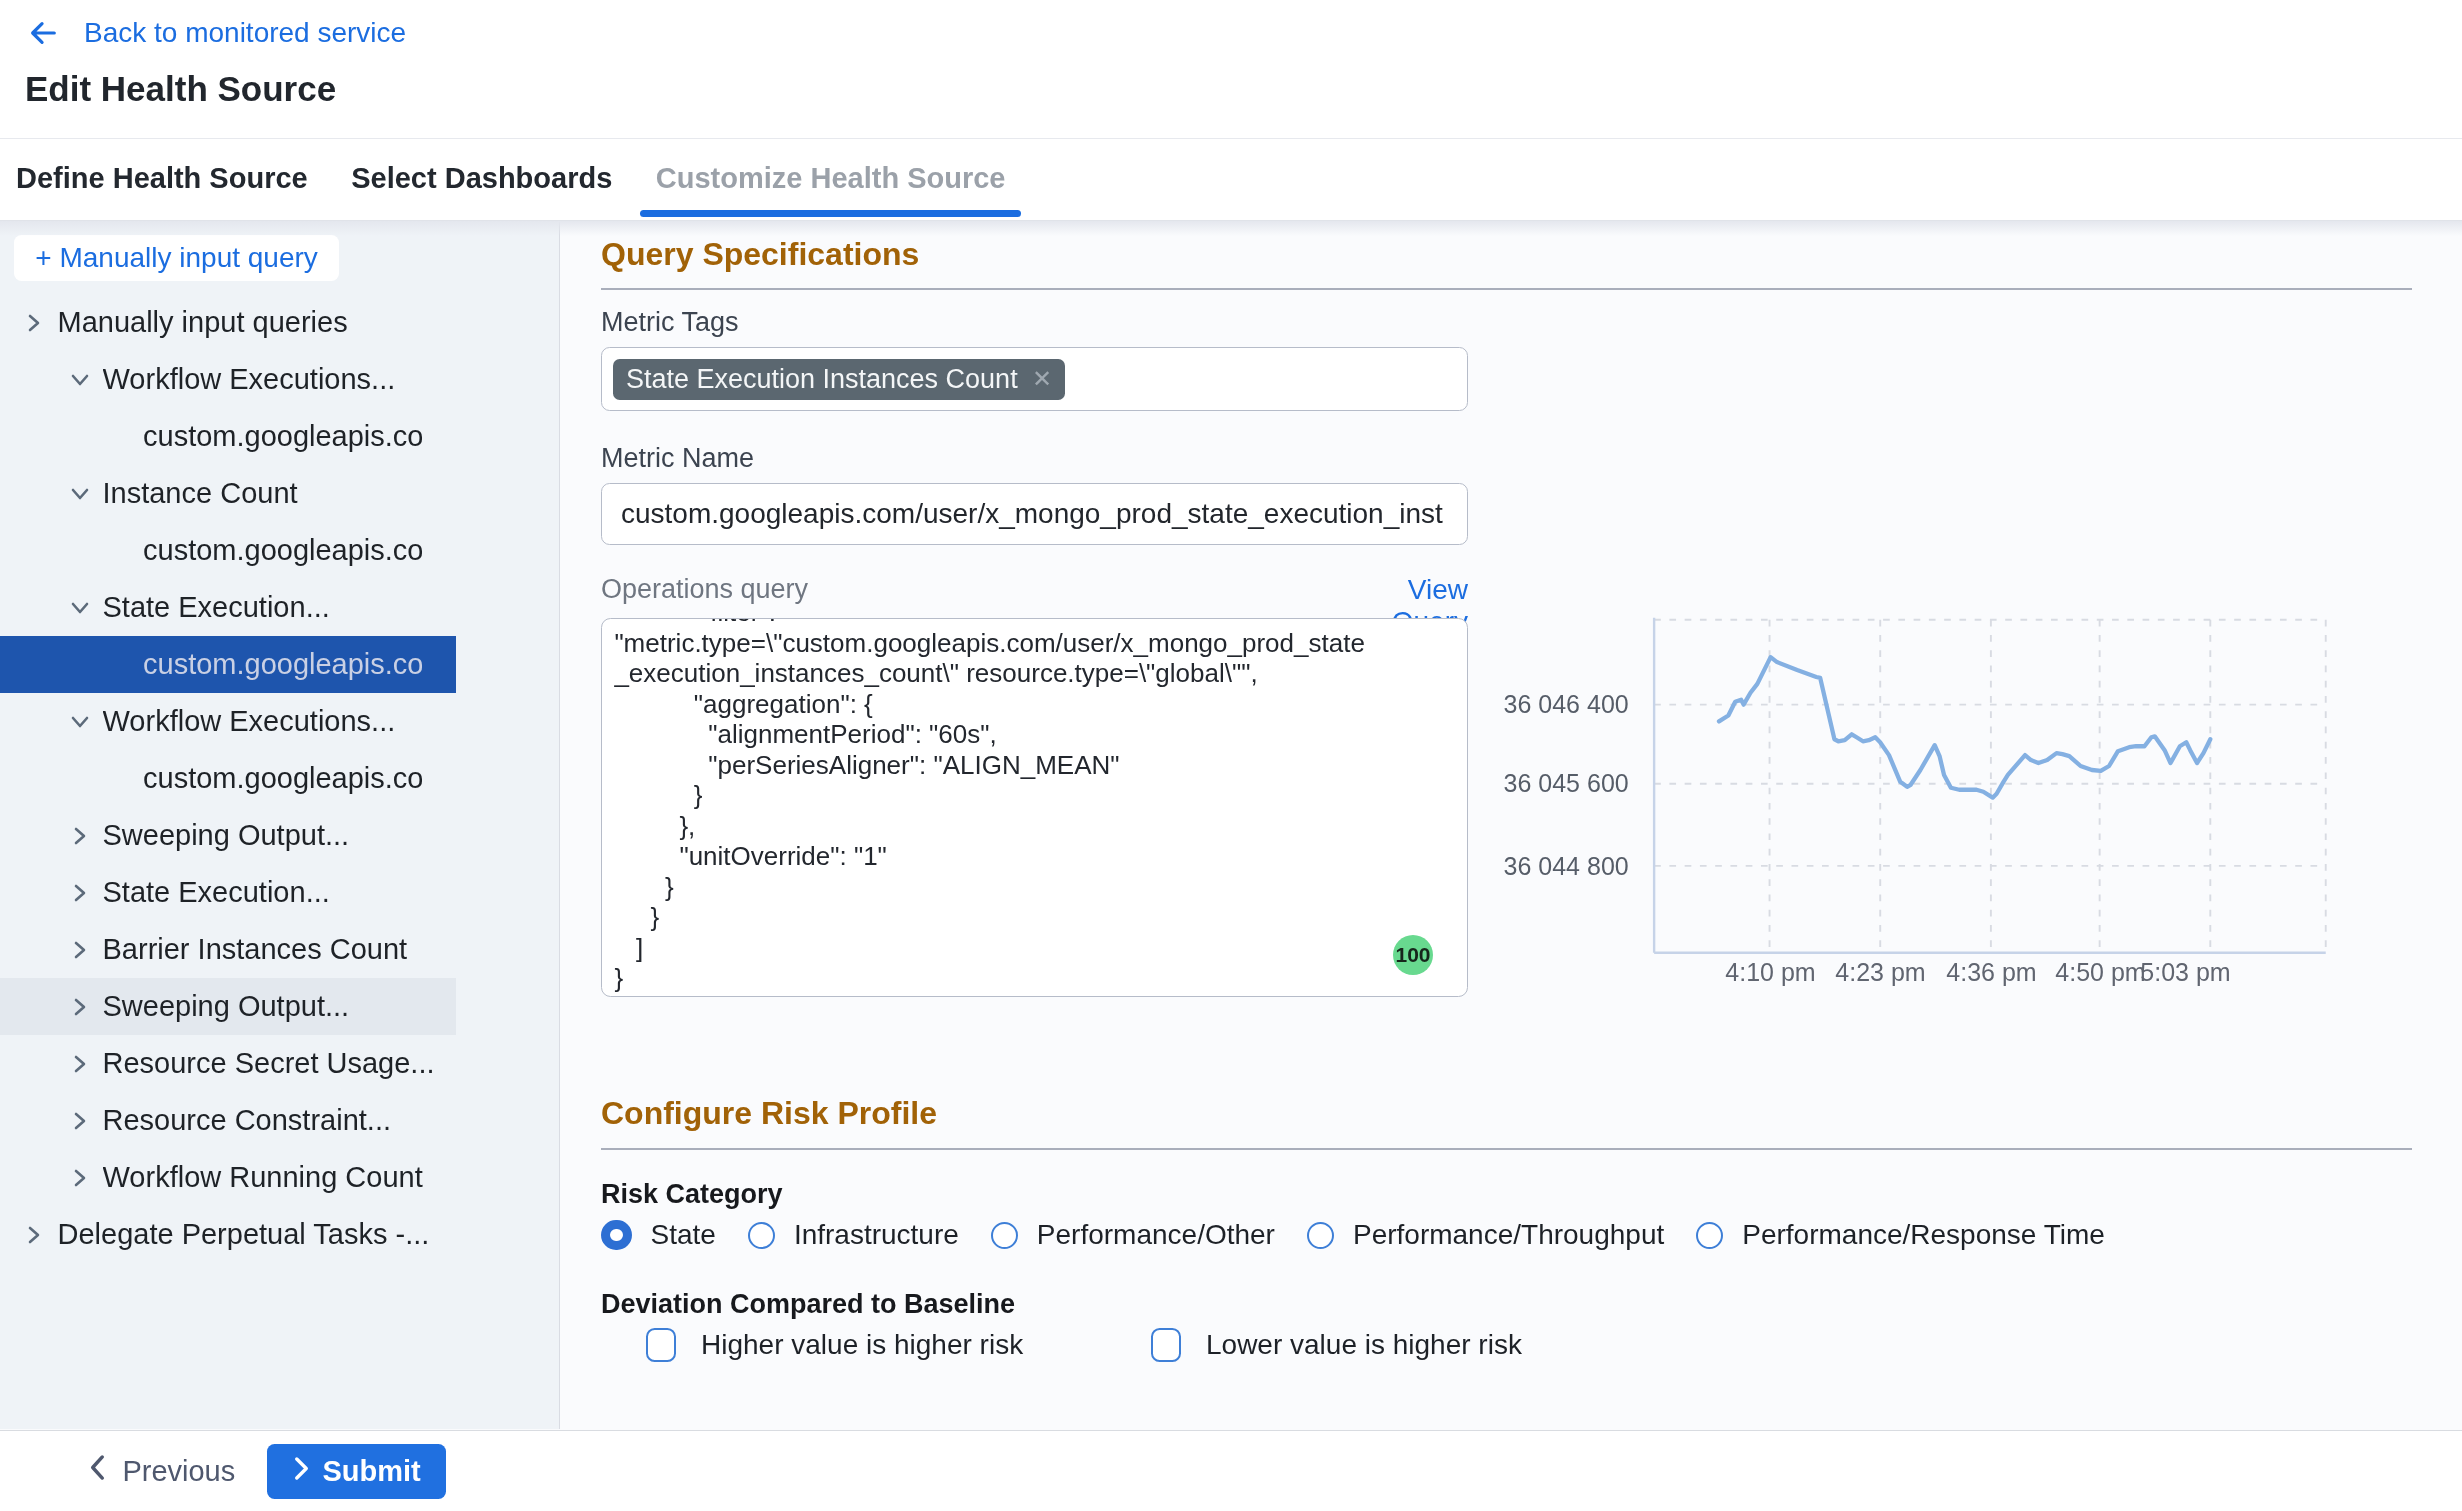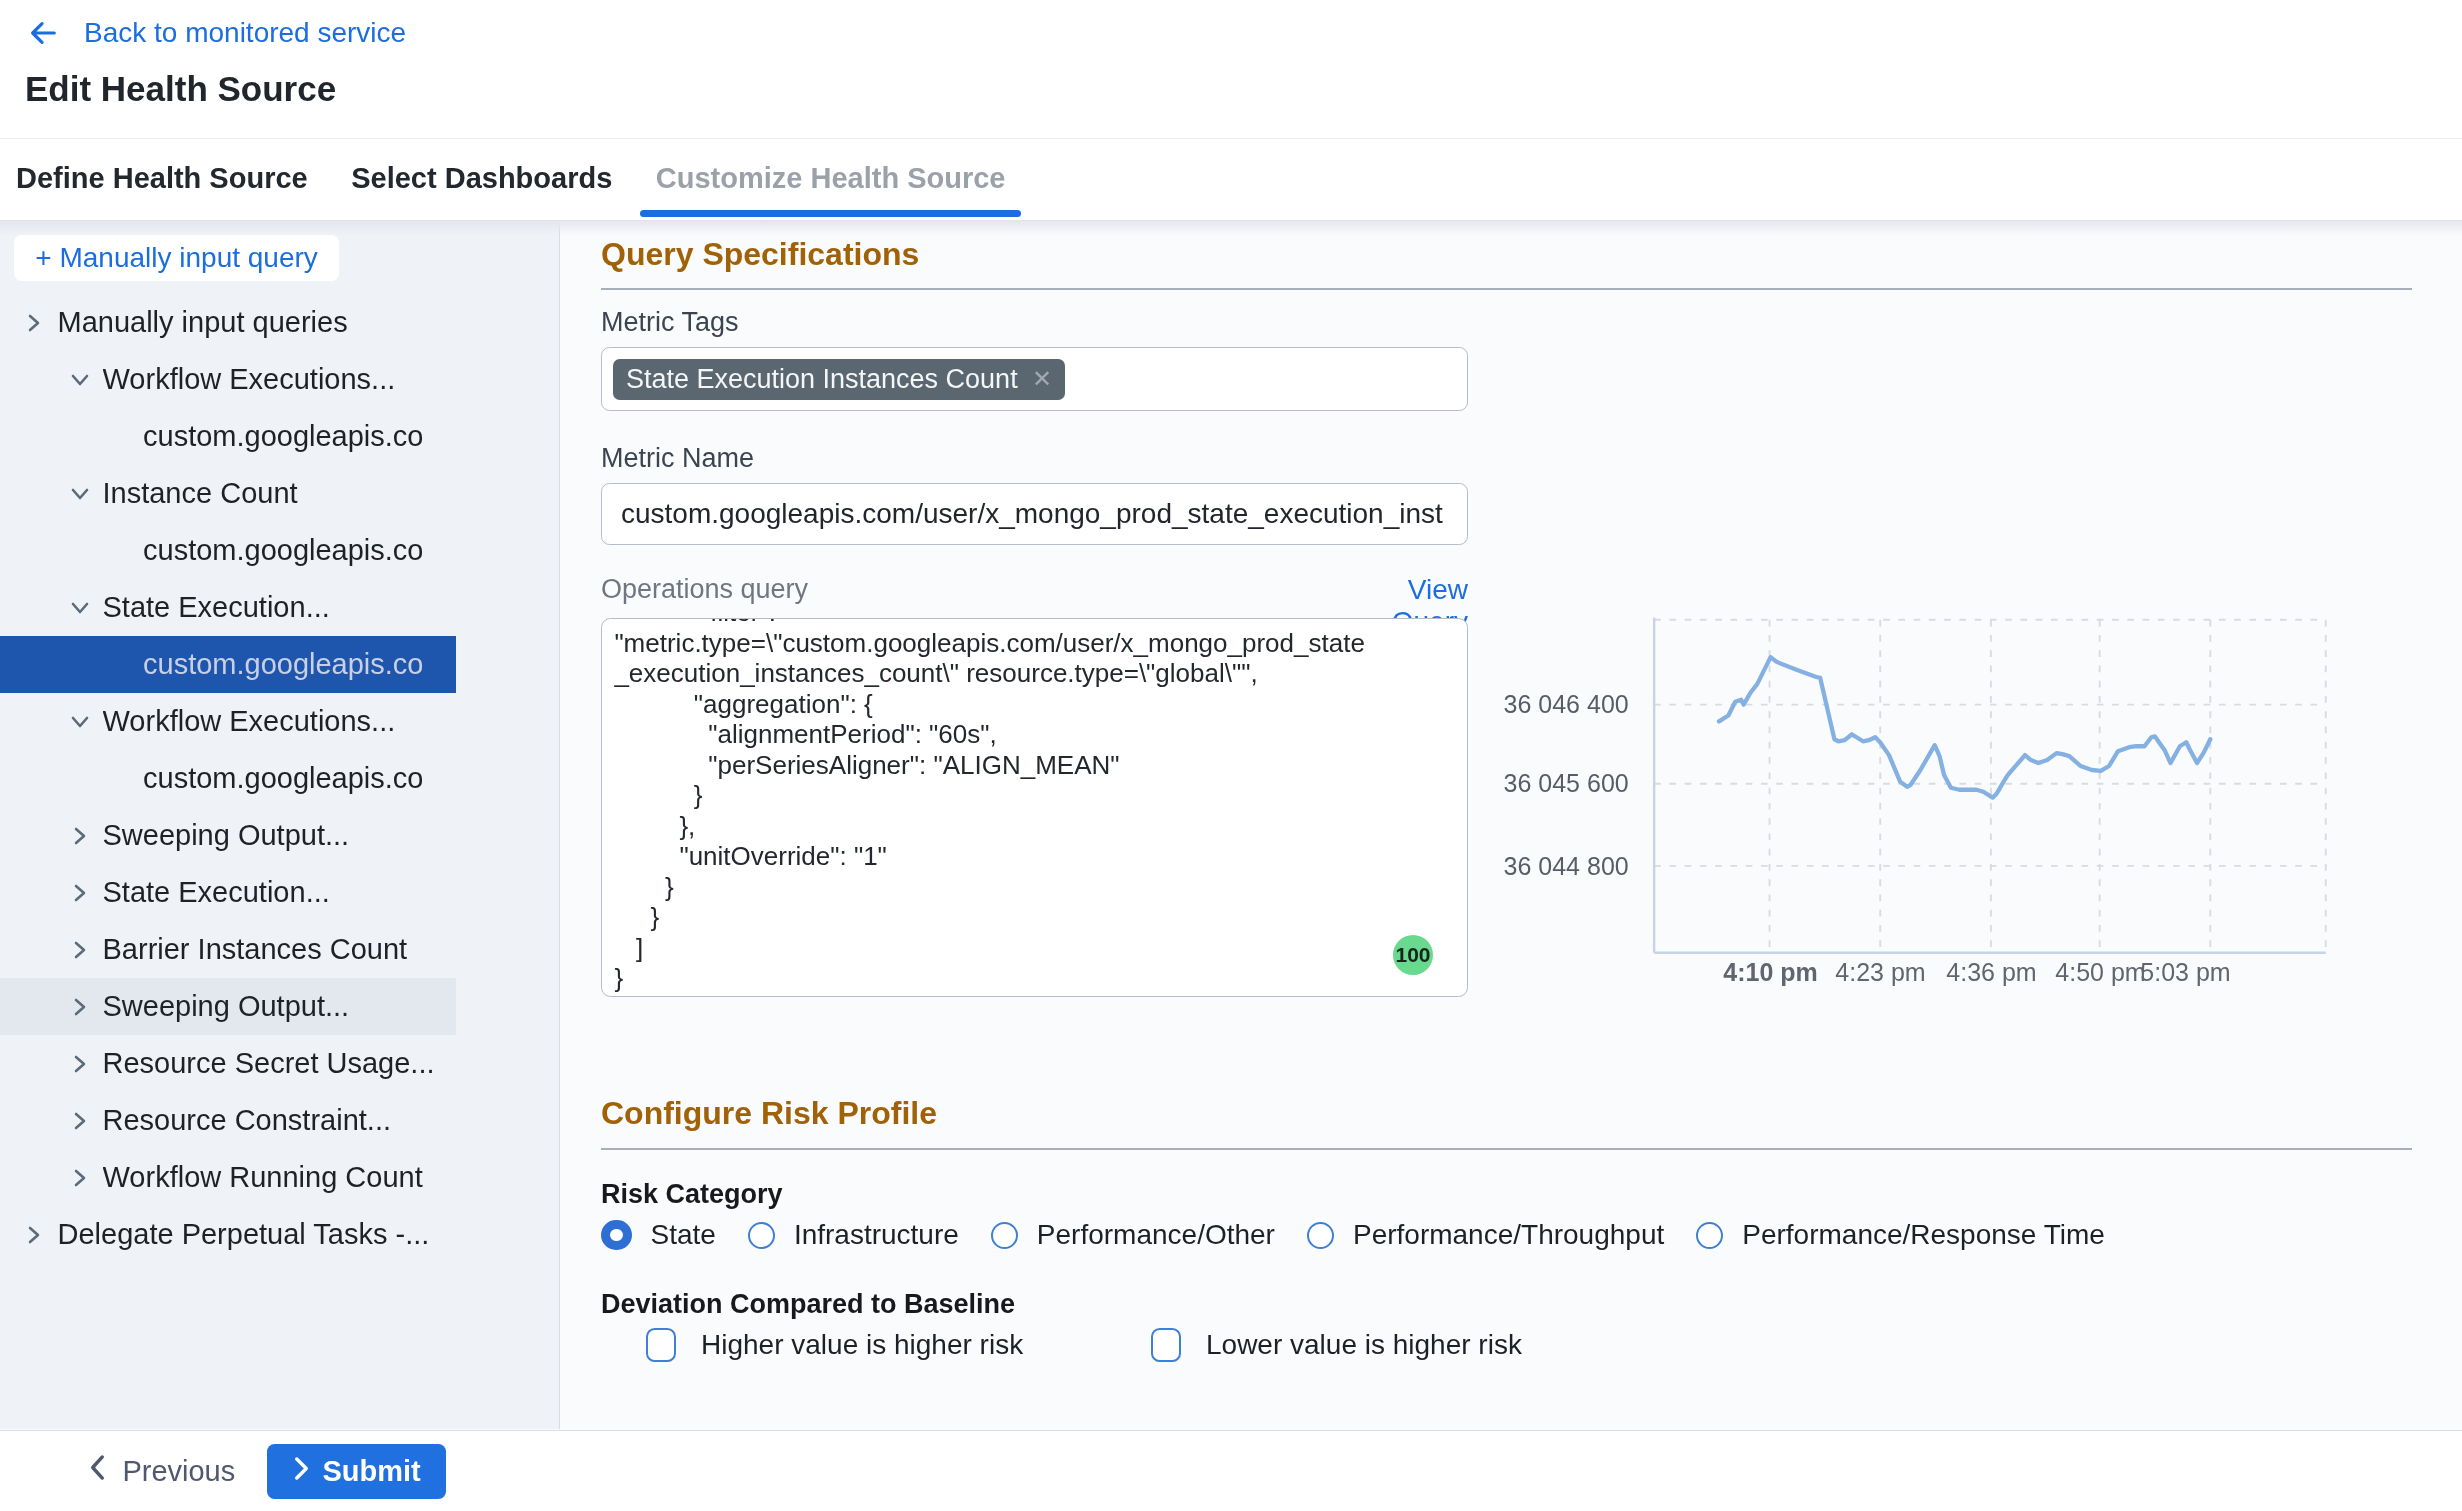--- a/index.html
+++ b/index.html
@@ -269,21 +269,21 @@
           <line x1="660" y1="30" x2="660" y2="379" stroke="#d8dbe2" stroke-width="2" stroke-dasharray="7 9"></line>
           <line x1="776" y1="30" x2="776" y2="379" stroke="#d8dbe2" stroke-width="2" stroke-dasharray="7 9"></line>
           <line x1="897" y1="30" x2="897" y2="379" stroke="#d8dbe2" stroke-width="2" stroke-dasharray="7 9"></line>
           <line x1="193" y1="28" x2="193" y2="379" stroke="#c6d3e8" stroke-width="2.5"></line>
           <line x1="193" y1="379" x2="897" y2="379" stroke="#c6d3e8" stroke-width="2.5"></line>
           <polyline points="261.0,136.6 270.8,130.4 278.0,115.9 284.2,113.8 286.8,119.0 294.0,106.5 301.2,97.2 315.1,69.2 321.8,74.4 342.9,82.7 363.0,90.0 367.1,91.0 382.0,155.3 386.1,157.4 392.8,156.3 400.1,150.1 405.2,153.2 411.9,157.4 418.1,156.3 424.8,153.2 429.9,158.4 439.2,171.9 451.0,199.9 458.2,205.1 461.9,203.0 472.1,187.5 487.1,161.5 492.2,172.9 496.9,192.7 504.1,206.1 512.8,208.2 530.9,208.2 538.1,210.3 547.9,216.5 552.0,212.4 559.2,199.9 563.8,192.7 581.8,171.9 588.0,177.1 595.8,180.2 605.0,177.1 614.8,169.8 621.0,170.9 628.2,172.9 640.0,183.3 651.9,187.5 661.2,188.5 669.9,183.3 679.2,167.8 691.0,163.6 698.2,162.6 707.0,162.6 714.2,153.2 717.8,152.2 728.1,166.7 734.3,180.2 744.1,162.6 750.8,158.4 754.9,166.7 762.1,180.2 768.8,169.8 776.0,155.3" fill="none" stroke="#84b0e2" stroke-width="4.5" stroke-linejoin="round" stroke-linecap="round"></polyline>
         </svg>
         <div class="ytick" style="top: 99px;">36 046 400</div>
         <div class="ytick" style="top: 178px;">36 045 600</div>
         <div class="ytick" style="top: 261px;">36 044 800</div>
-        <div class="xtick" style="left: 300px; font-weight: bold;">4:10 pm</div>
+        <div class="xtick" style="left: 300px;">4:10 pm</div>
         <div class="xtick" style="left: 410px;">4:23 pm</div>
         <div class="xtick" style="left: 521px;">4:36 pm</div>
         <div class="xtick" style="left: 630px;">4:50 pm</div>
         <div class="xtick" style="left: 715px;">5:03 pm</div>
       </div>
 
     <div class="section-heading" style="top:874px">Configure Risk Profile</div>
     <div class="divider" style="top:927px"></div>
 
     <div class="field-label" style="top:958px; color:#17191d; font-weight:600;">Risk Category</div>

